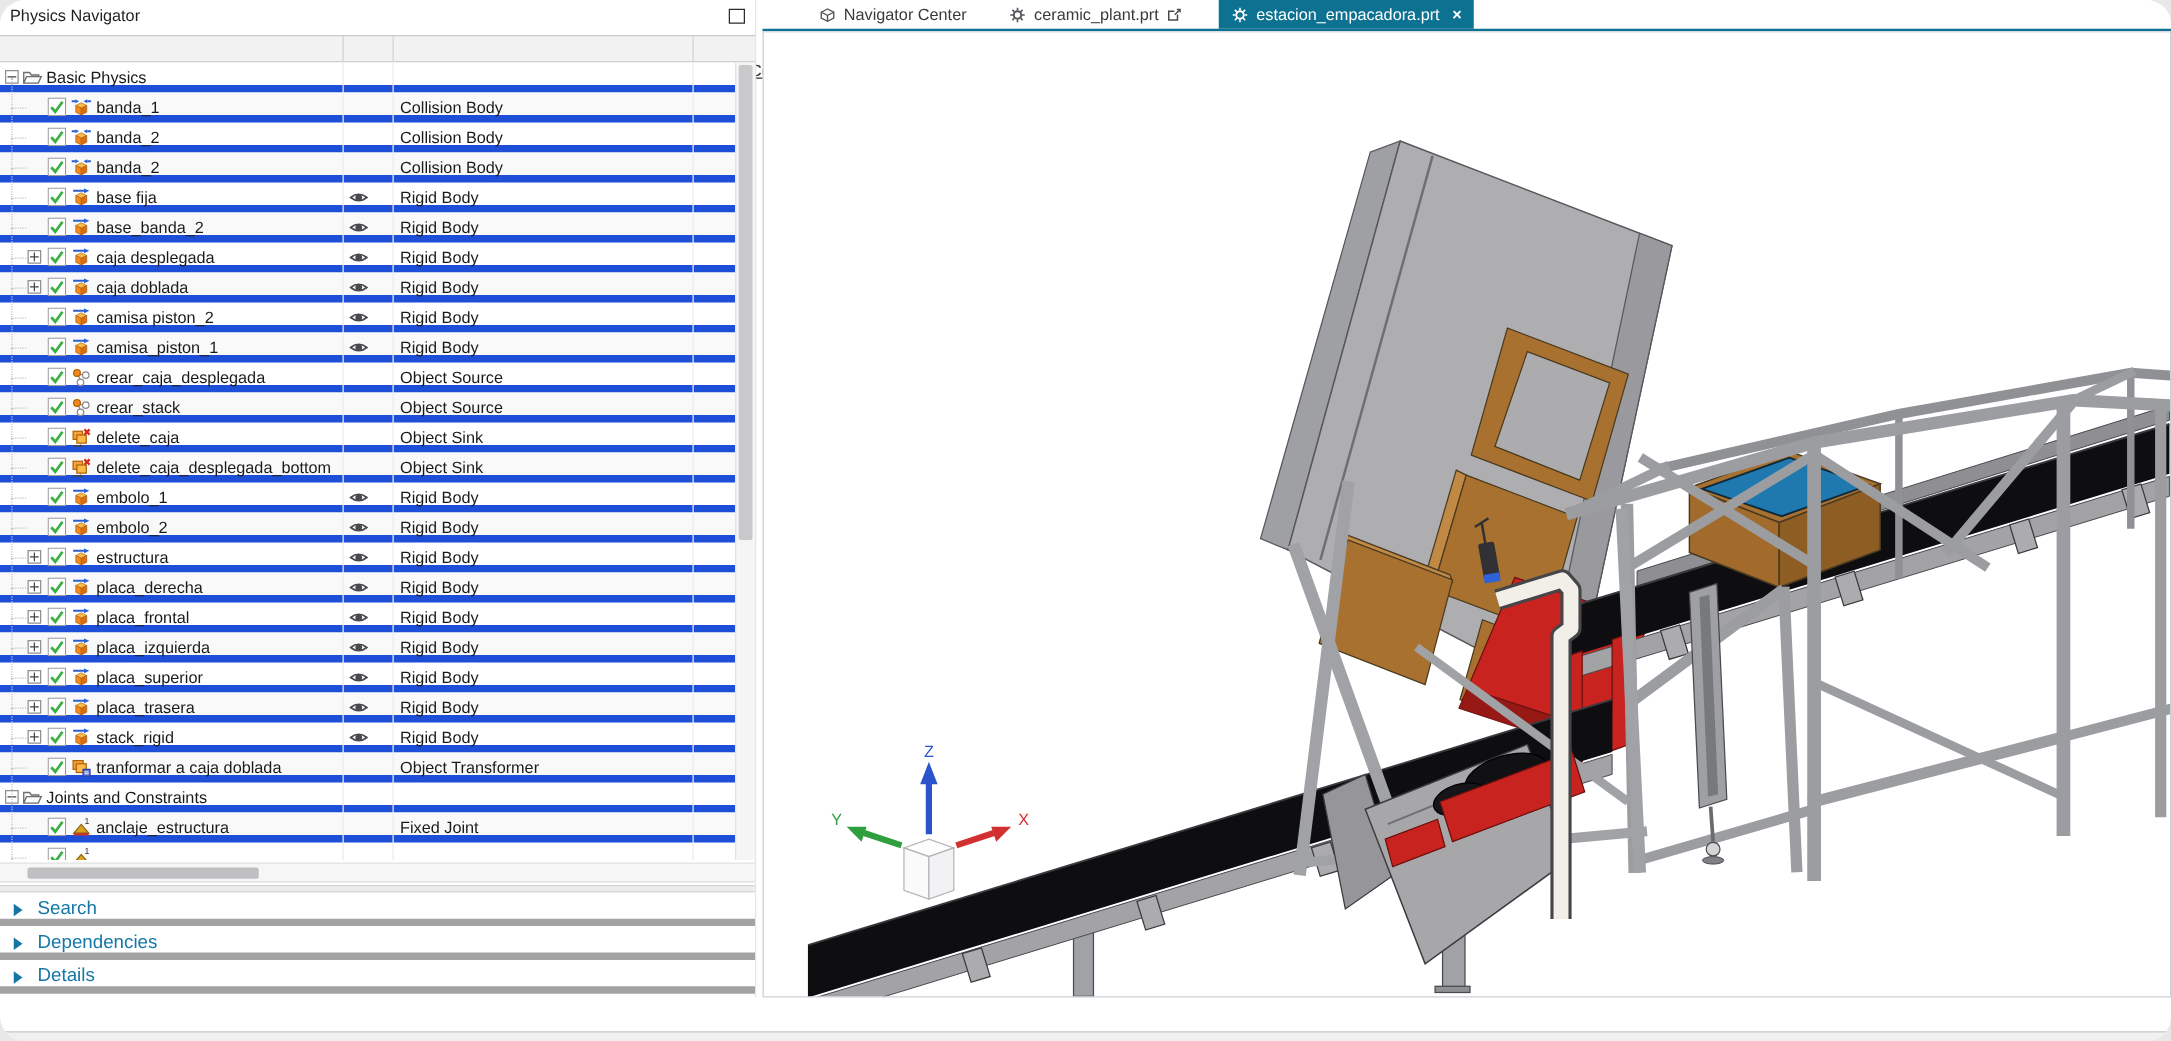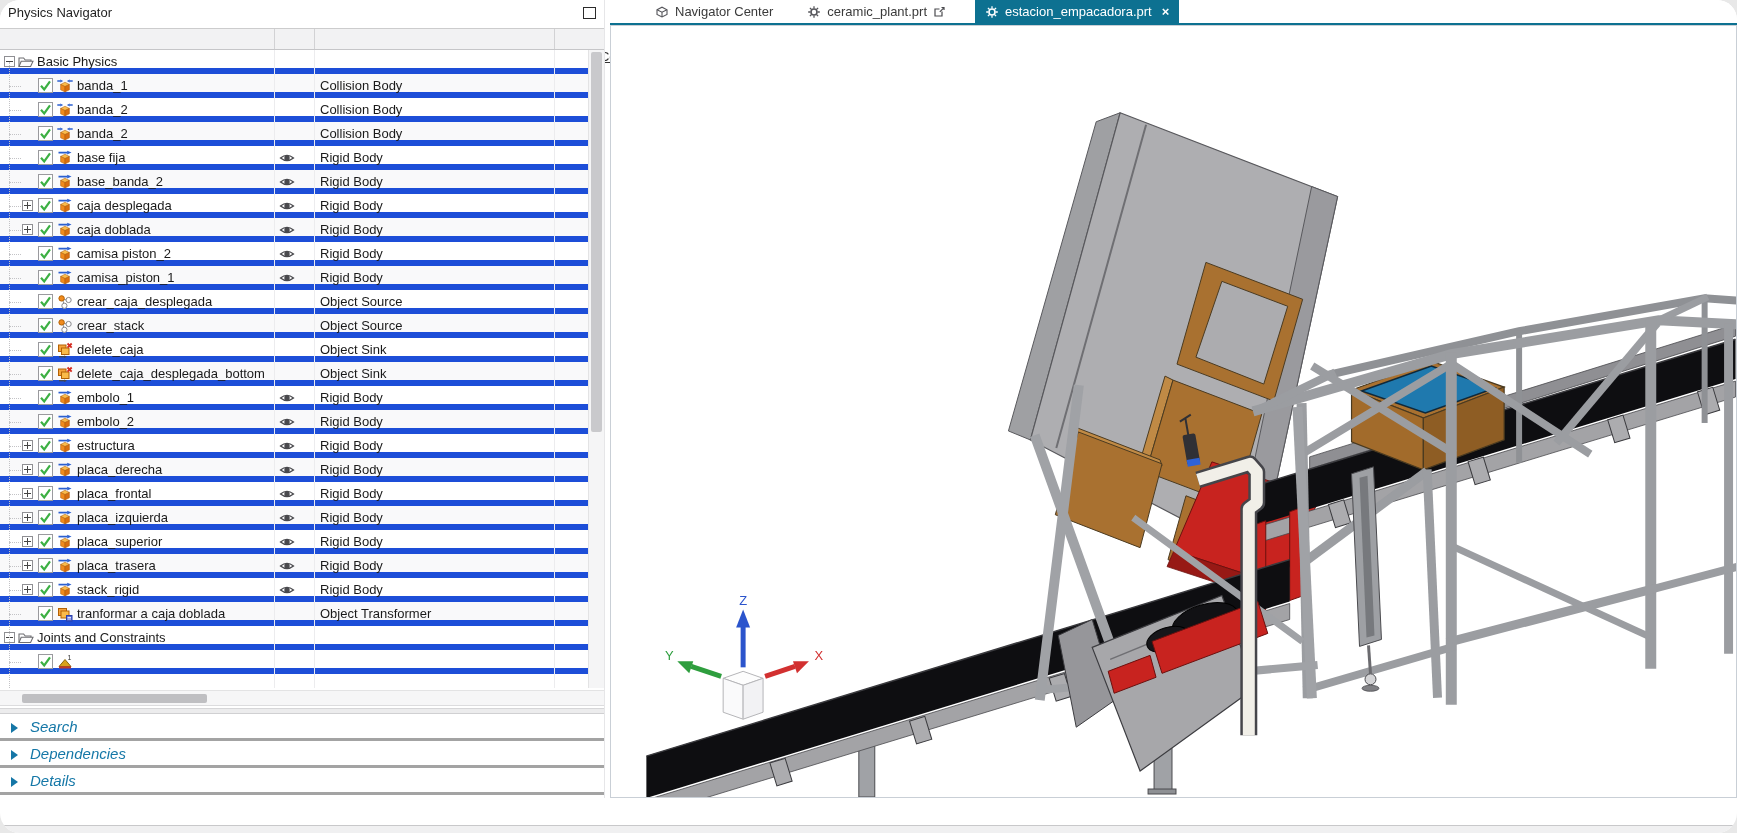--- a/index.html
+++ b/index.html
@@ -36,21 +36,21 @@
   .rtype { left:320px; top:4px; font-size:13px; color:#1a1a1a; white-space:nowrap; }
 
   .vscroll { position:absolute; left:588px; top:0; width:16px; height:638px; background:#f5f5f6; border-left:1px solid #e3e3e4; }
   .vthumb { position:absolute; left:2px; top:2px; width:11px; height:380px; background:#c9c9cc; border-radius:2px; cursor:pointer; }
 
   .hscroll { position:absolute; left:0; top:690px; width:604px; height:16px; background:#f6f6f7; border-top:1px solid #e3e3e4; border-bottom:1px solid #dcdcde; }
   .hthumb { position:absolute; left:22px; top:3px; width:185px; height:9px; background:#bfbfc2; border-radius:2px; cursor:pointer; }
 
   .splitter { position:absolute; left:0; top:708px; width:604px; height:6px; background:#ececed; border-top:1px solid #d6d6d8; border-bottom:1px solid #d0d0d2; cursor:row-resize; }
 
-  .section { position:absolute; left:0; width:604px; height:27px; border-bottom:3px solid #a3a3a3; background:#fff; cursor:pointer;font-style:italic; }
+  .section { position:absolute; left:0; width:604px; height:27px; border-bottom:6px solid #a3a3a3; background:#fff; cursor:pointer; }
   .section .tri { position:absolute; left:11px; top:9px; width:0; height:0; border-left:7px solid #1576A6; border-top:5px solid transparent; border-bottom:5px solid transparent; }
   .section .slabel { position:absolute; left:30px; top:4px; font-size:15px; color:#1477A7; }
 
   
   .tab-bar { position:absolute; left:610px; top:0; width:1127px; height:23px; display:flex; align-items:stretch; background:#fff; }
   .tab { display:flex; align-items:center; gap:6px; padding:0 10px; font-size:13px; color:#3a3a3a; cursor:pointer; white-space:nowrap; }
   .tab.active { background:#0D7191; color:#fff; }
   .tab .closex { font-size:13px; font-weight:bold; margin-left:4px; cursor:pointer; line-height:1; }
   .tab-underline { position:absolute; left:610px; top:23px; width:1127px; height:2px; background:#0D7191; }
 
@@ -562,20 +562,34 @@
           </div>
           <div class="trow">
             <div class="exp" style="left: 4px;">
               <i></i>
             </div>
             <div class="ficon"><svg width="16" height="16" viewBox="0 0 16 16">
                 <path d="M1,12.5 V4 h4.6 l1.6,2 H13 v1.3" fill="none" stroke="#6E6E72" stroke-width="1.1"></path>
                 <path d="M1,12.5 l2.2,-5.2 H15 l-2.4,5.2 Z" fill="#FDFDFD" stroke="#6E6E72" stroke-width="1.1"></path>
               </svg></div>
             <span class="rlabel flabel">Joints and Constraints</span>
+          </div>
+          <div class="trow odd">
+            <div class="conn"></div>
+            <div class="cbx"><svg width="15" height="15" viewBox="0 0 15 15">
+                <rect x="0.5" y="0.5" width="14" height="14" fill="#fff" stroke="#9A9A9E"></rect>
+                <path d="M3,7.8 l3.2,3.6 L12,3.4" fill="none" stroke="#3CB043" stroke-width="2.2"></path>
+              </svg></div>
+            <div class="ricon"><svg width="16" height="16" viewBox="0 0 16 16">
+                <path d="M2,12.5 L8,5.5 L14,12.5 Z" fill="#D8A21C" stroke="#8A6A10"></path>
+                <rect x="2" y="12.3" width="12" height="2.2" fill="#C03A2B"></rect>
+                <text x="10.5" y="5.5" font-size="7" fill="#333" font-family="Liberation Sans,sans-serif">1</text>
+              </svg></div>
+            <span class="rlabel">anclaje_estructura</span>
+            <span class="rtype">Fixed Joint</span>
           </div>
           <div class="trow">
             <div class="conn"></div>
             <div class="cbx"><svg width="15" height="15" viewBox="0 0 15 15">
                 <rect x="0.5" y="0.5" width="14" height="14" fill="#fff" stroke="#9A9A9E"></rect>
                 <path d="M3,7.8 l3.2,3.6 L12,3.4" fill="none" stroke="#3CB043" stroke-width="2.2"></path>
               </svg></div>
             <div class="ricon"><svg width="16" height="16" viewBox="0 0 16 16">
                 <path d="M2,12.5 L8,5.5 L14,12.5 Z" fill="#D8A21C" stroke="#8A6A10"></path>
                 <rect x="2" y="12.3" width="12" height="2.2" fill="#C03A2B"></rect>

